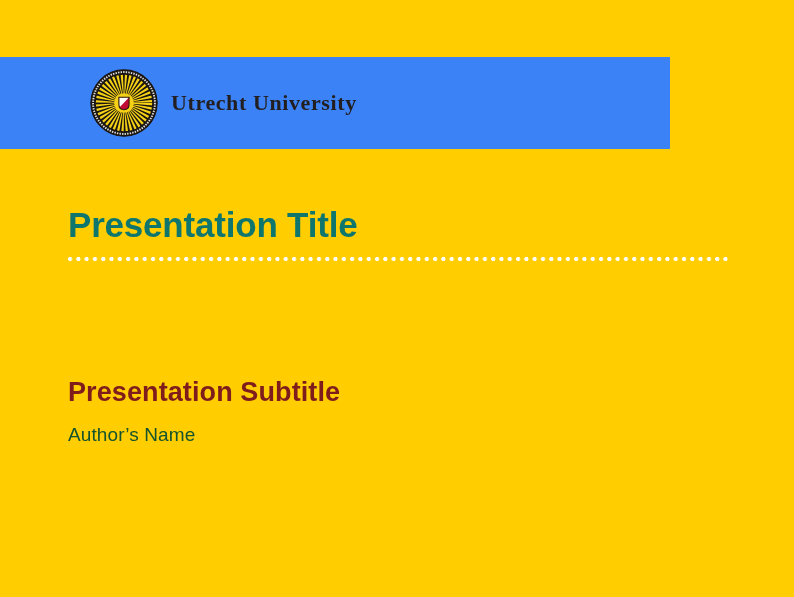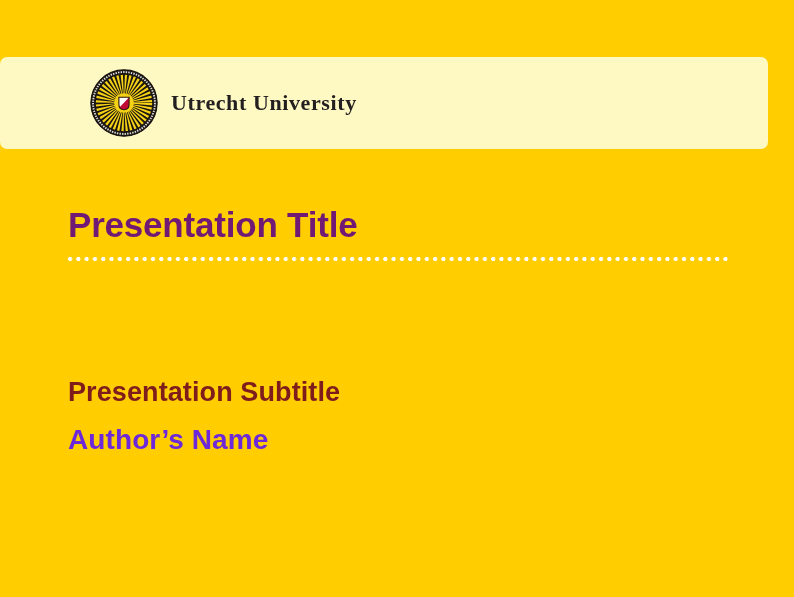--- a/index.html
+++ b/index.html
@@ -13,26 +13,25 @@
     overflow: hidden;
     background: #FFCD00;
     font-family: "Liberation Sans", sans-serif;
   }
 
   
   .band-white {
     position: absolute;
     top: 57px;
     left: 0;
-    width: 768px;
+    width: 670px;
     height: 92px;
-    background: #fef9c3;
+    background: #3b82f6;
     display: flex;
     align-items: center;
-    border-radius: 7px;
   }
 
   .logo-row {
     display: flex;
     align-items: center;
     margin-left: 90px;
     gap: 13px;
   }
 
   .logo-row svg {
@@ -48,21 +47,21 @@
     white-space: nowrap;
   }
 
   
   .slide-title {
     position: absolute;
     left: 68px;
     top: 205px;
     font-size: 35px;
     font-weight: 700;
-    color: #701a75;
+    color: #0f766e;
     letter-spacing: -0.2px;
     line-height: 1.15;
     white-space: nowrap;
   }
 
   .dotted-rule {
     position: absolute;
     left: 67px;
     top: 256px;
     width: 664px;
@@ -81,23 +80,23 @@
     color: #7f1d1d;
     letter-spacing: 0.1px;
     line-height: 1.15;
     white-space: nowrap;
   }
 
   .slide-author {
     position: absolute;
     left: 68px;
     top: 424px;
-    font-size: 28px;
-    font-weight: 700;
-    color: #6d28d9;
+    font-size: 19px;
+    font-weight: 400;
+    color: #14532d;
     letter-spacing: 0.1px;
     line-height: 1.15;
     white-space: nowrap;
   }
 </style>
 </head>
 <body>
 
 <div>
 

